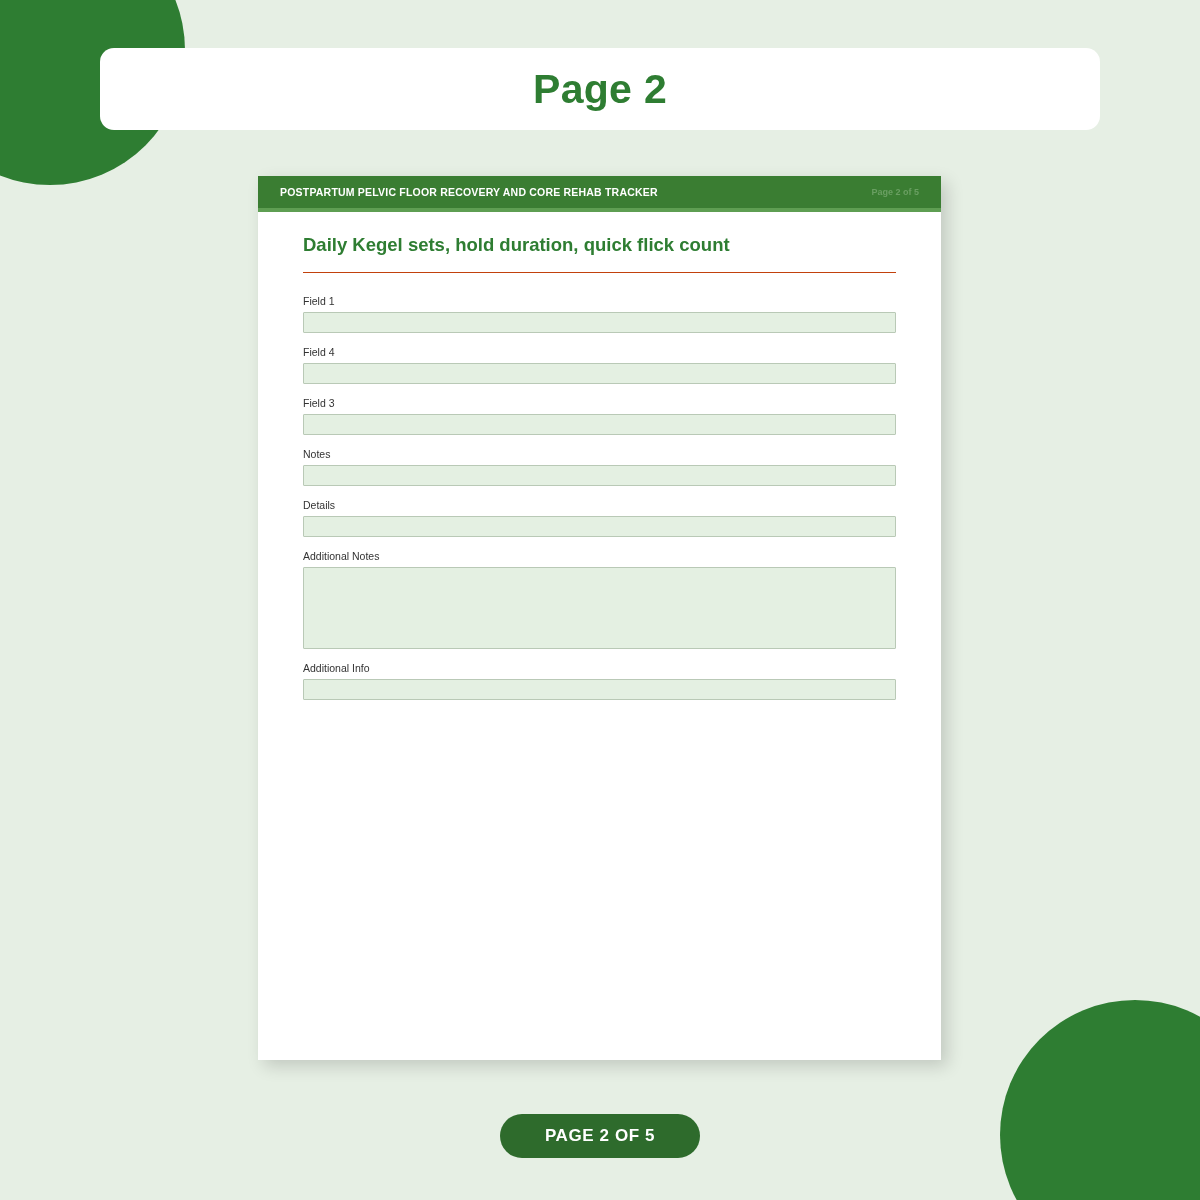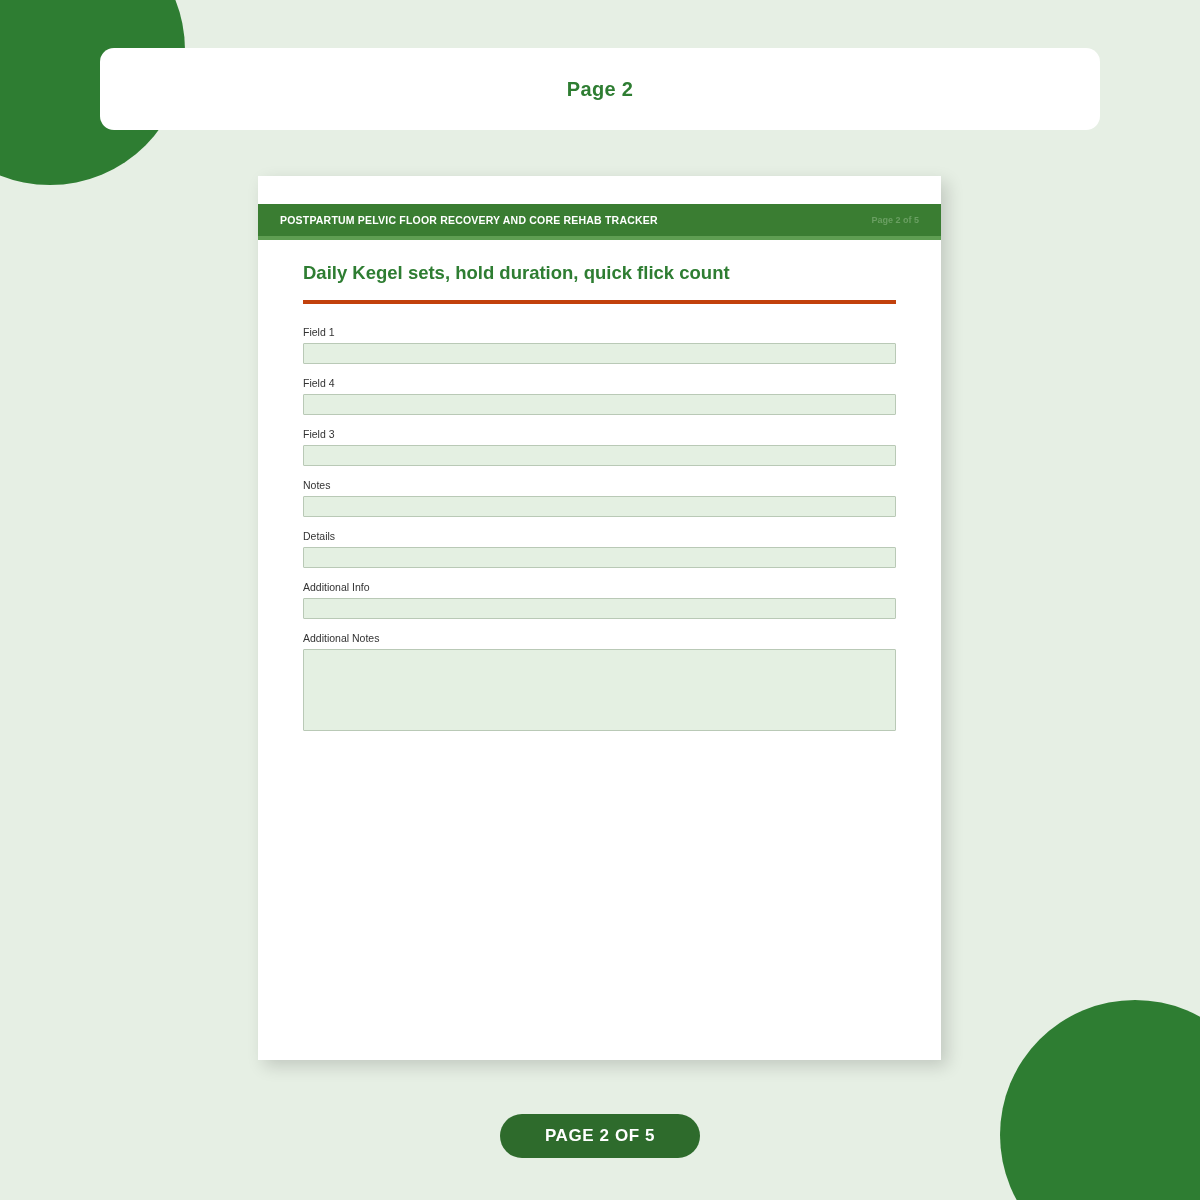--- a/index.html
+++ b/index.html
@@ -44,21 +44,21 @@
     width: 1000px;
     height: 82px;
     background: #ffffff;
     border-radius: 14px;
     display: flex;
     align-items: center;
     justify-content: center;
     z-index: 5;
   }
   .header-banner-title {
-    font-size: 20px;
+    font-size: 41px;
     font-weight: bold;
     color: #2e7d32;
     letter-spacing: 0.3px;
   }
 
   
   .doc-page {
     position: absolute;
     left: 258px;
     top: 176px;
@@ -69,21 +69,20 @@
     z-index: 4;
     overflow: hidden;
   }
   .doc-header {
     height: 32px;
     background: #3a7d32;
     display: flex;
     align-items: center;
     justify-content: space-between;
     padding: 0 22px;
-    margin-top: 28px;
   }
   .doc-header-title {
     color: #ffffff;
     font-size: 10.5px;
     font-weight: bold;
     letter-spacing: 0.2px;
     text-transform: uppercase;
   }
   .doc-header-page {
     color: #6a9f62;
@@ -96,21 +95,21 @@
   }
 
   .doc-body {
     padding: 22px 45px 0 45px;
   }
   .doc-section-title {
     font-size: 18.5px;
     font-weight: bold;
     color: #2e7d32;
     padding-bottom: 16px;
-    border-bottom: 4px solid #c2410c;
+    border-bottom: 1px solid #c2410c;
     margin-bottom: 22px;
   }
 
   .field-group {
     margin-bottom: 13px;
   }
   .field-label {
     font-size: 10.5px;
     font-weight: normal;
     color: #333333;
@@ -193,26 +192,26 @@
       <div class="field-label">Notes</div>
       <div class="field-input"></div>
     </div>
 
     <div class="field-group">
       <div class="field-label">Details</div>
       <div class="field-input"></div>
     </div>
 
     <div class="field-group">
-      <div class="field-label">Additional Info</div>
-      <div class="field-input"></div>
-    </div>
-
-    <div class="field-group">
       <div class="field-label">Additional Notes</div>
       <div class="field-textarea"></div>
+    </div>
+
+    <div class="field-group">
+      <div class="field-label">Additional Info</div>
+      <div class="field-input"></div>
     </div>
   </div>
 </div>
 
 <div class="footer-pill">
   <div class="footer-pill-label">PAGE 2 OF 5</div>
 </div>
 
 </body></html>

